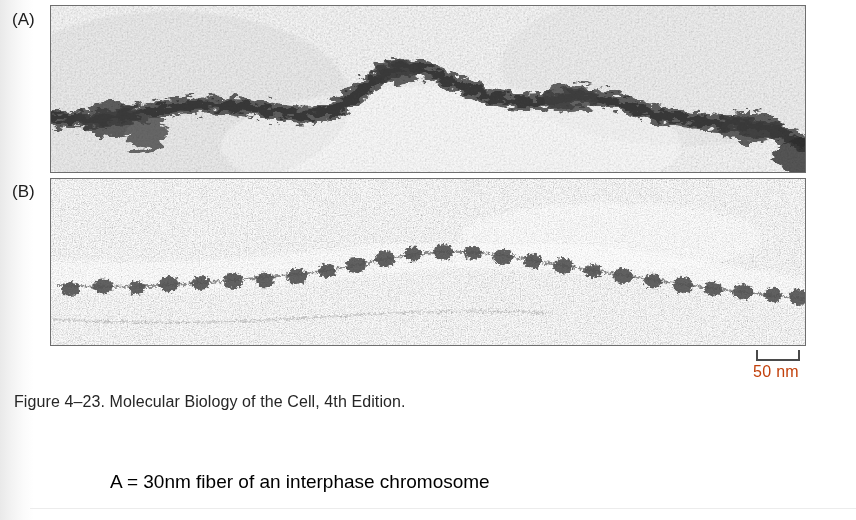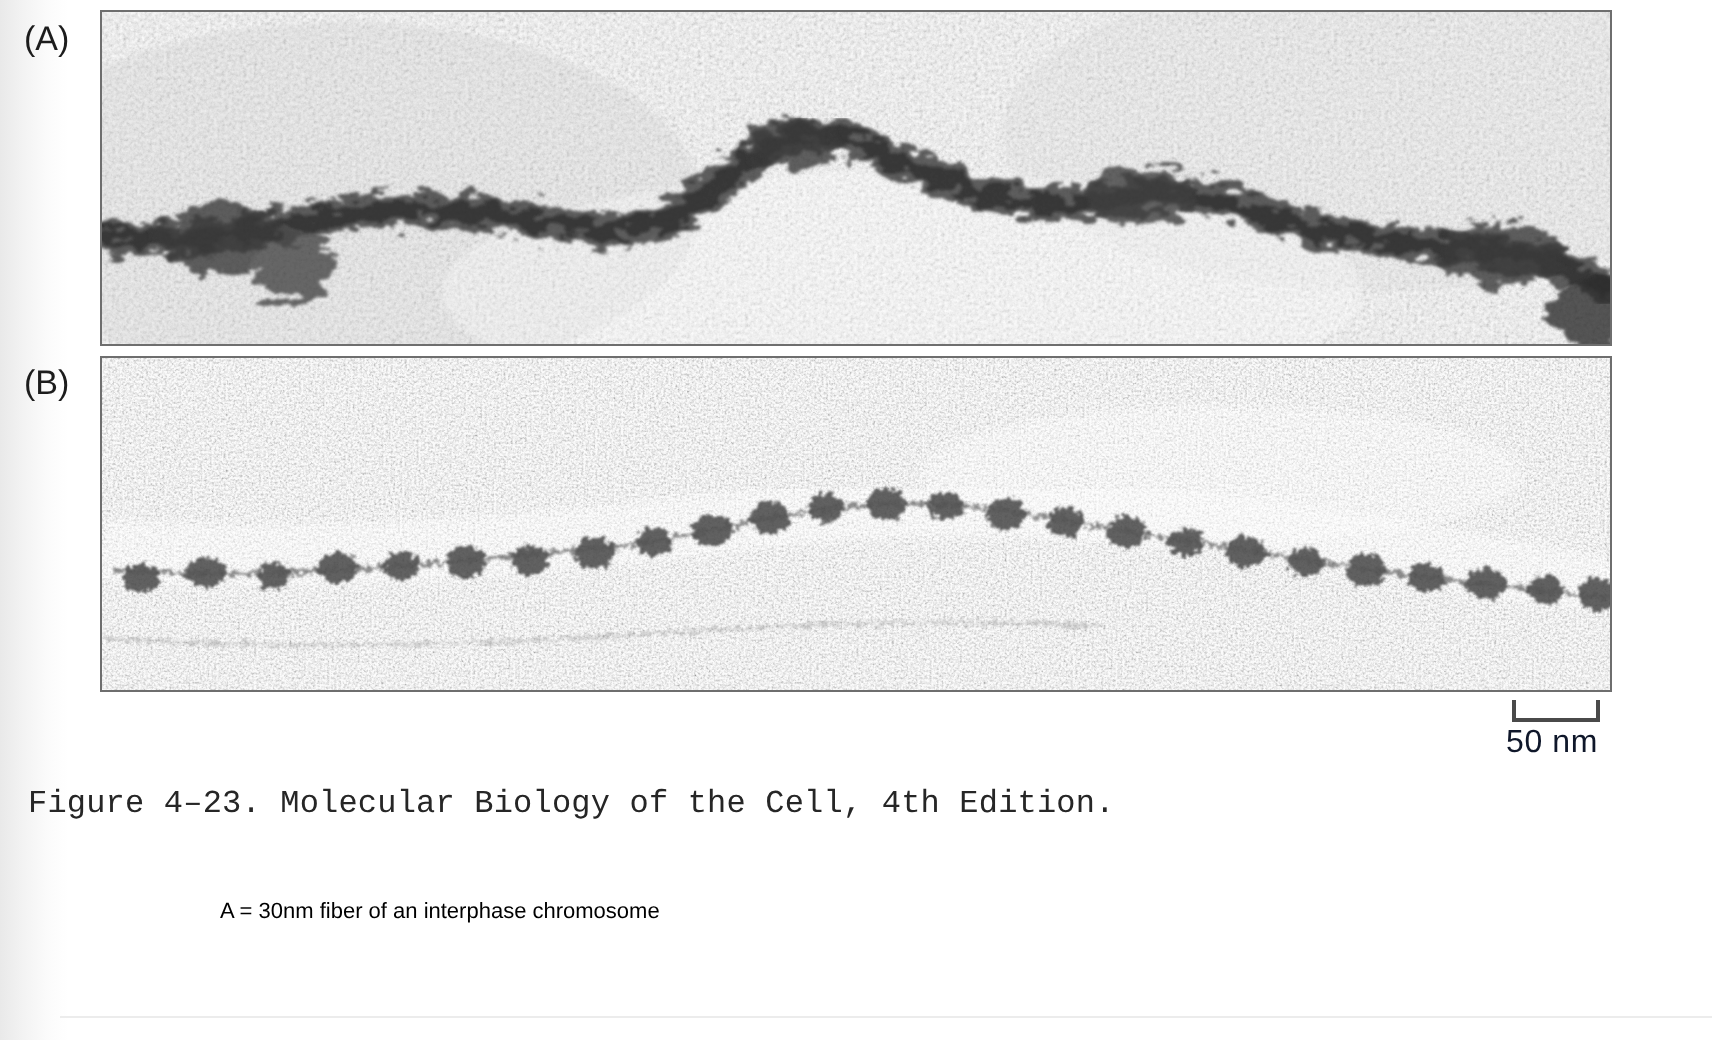--- a/index.html
+++ b/index.html
@@ -85,41 +85,40 @@
   #scale-bar .bracket {
     position: absolute;
     left: 40px; top: 2px;
     width: 40px; height: 9px;
     border-left: 2px solid #4a4a4a;
     border-right: 2px solid #4a4a4a;
     border-bottom: 2px solid #4a4a4a;
   }
   #scale-bar-label {
     font-size: 16px;
-    color: #0f172a;
+    color: #c2410c;
     margin-top: 1px;
     letter-spacing: 0.3px;
   }
 
   
   #caption {
     position: absolute;
     left: 14px; top: 393px;
     font-size: 16px;
     color: #262626;
     letter-spacing: 0.1px;
     white-space: nowrap;
-    font-family: Liberation Mono, monospace;
   }
 
   
   #legend {
     position: absolute;
-    left: 110px; top: 443px;
-    font-size: 11px;
+    left: 110px; top: 469px;
+    font-size: 19px;
     color: #000000;
     line-height: 26px;
     white-space: nowrap;
   }
   .legend-line { display: block; }
 </style>
 </head>
 <body>
 
 <div id="page">

